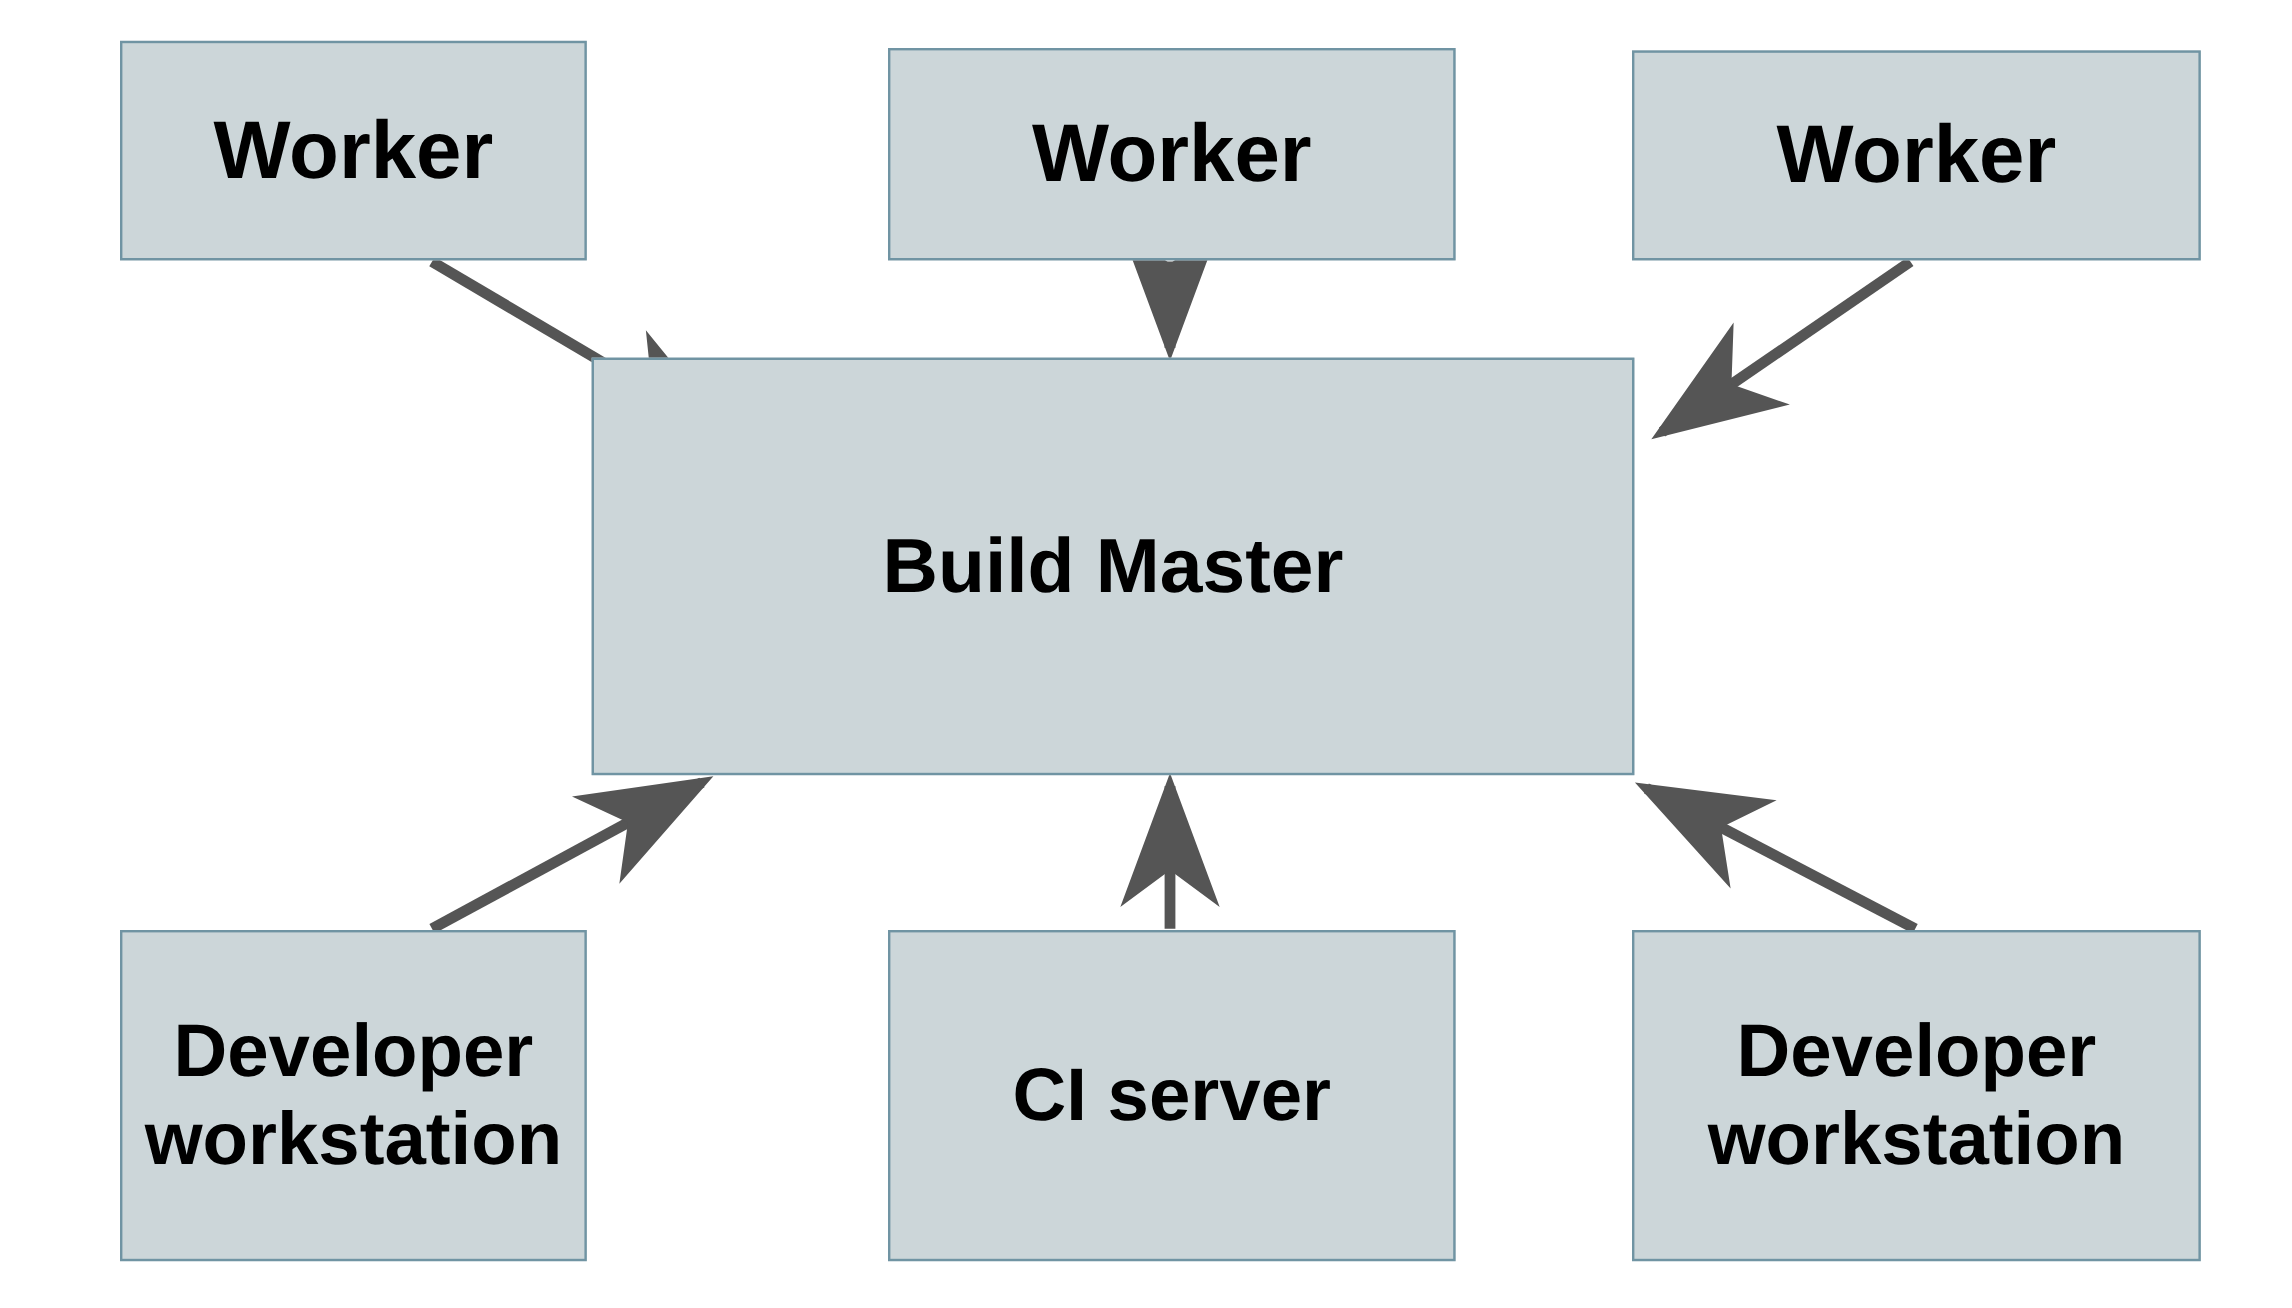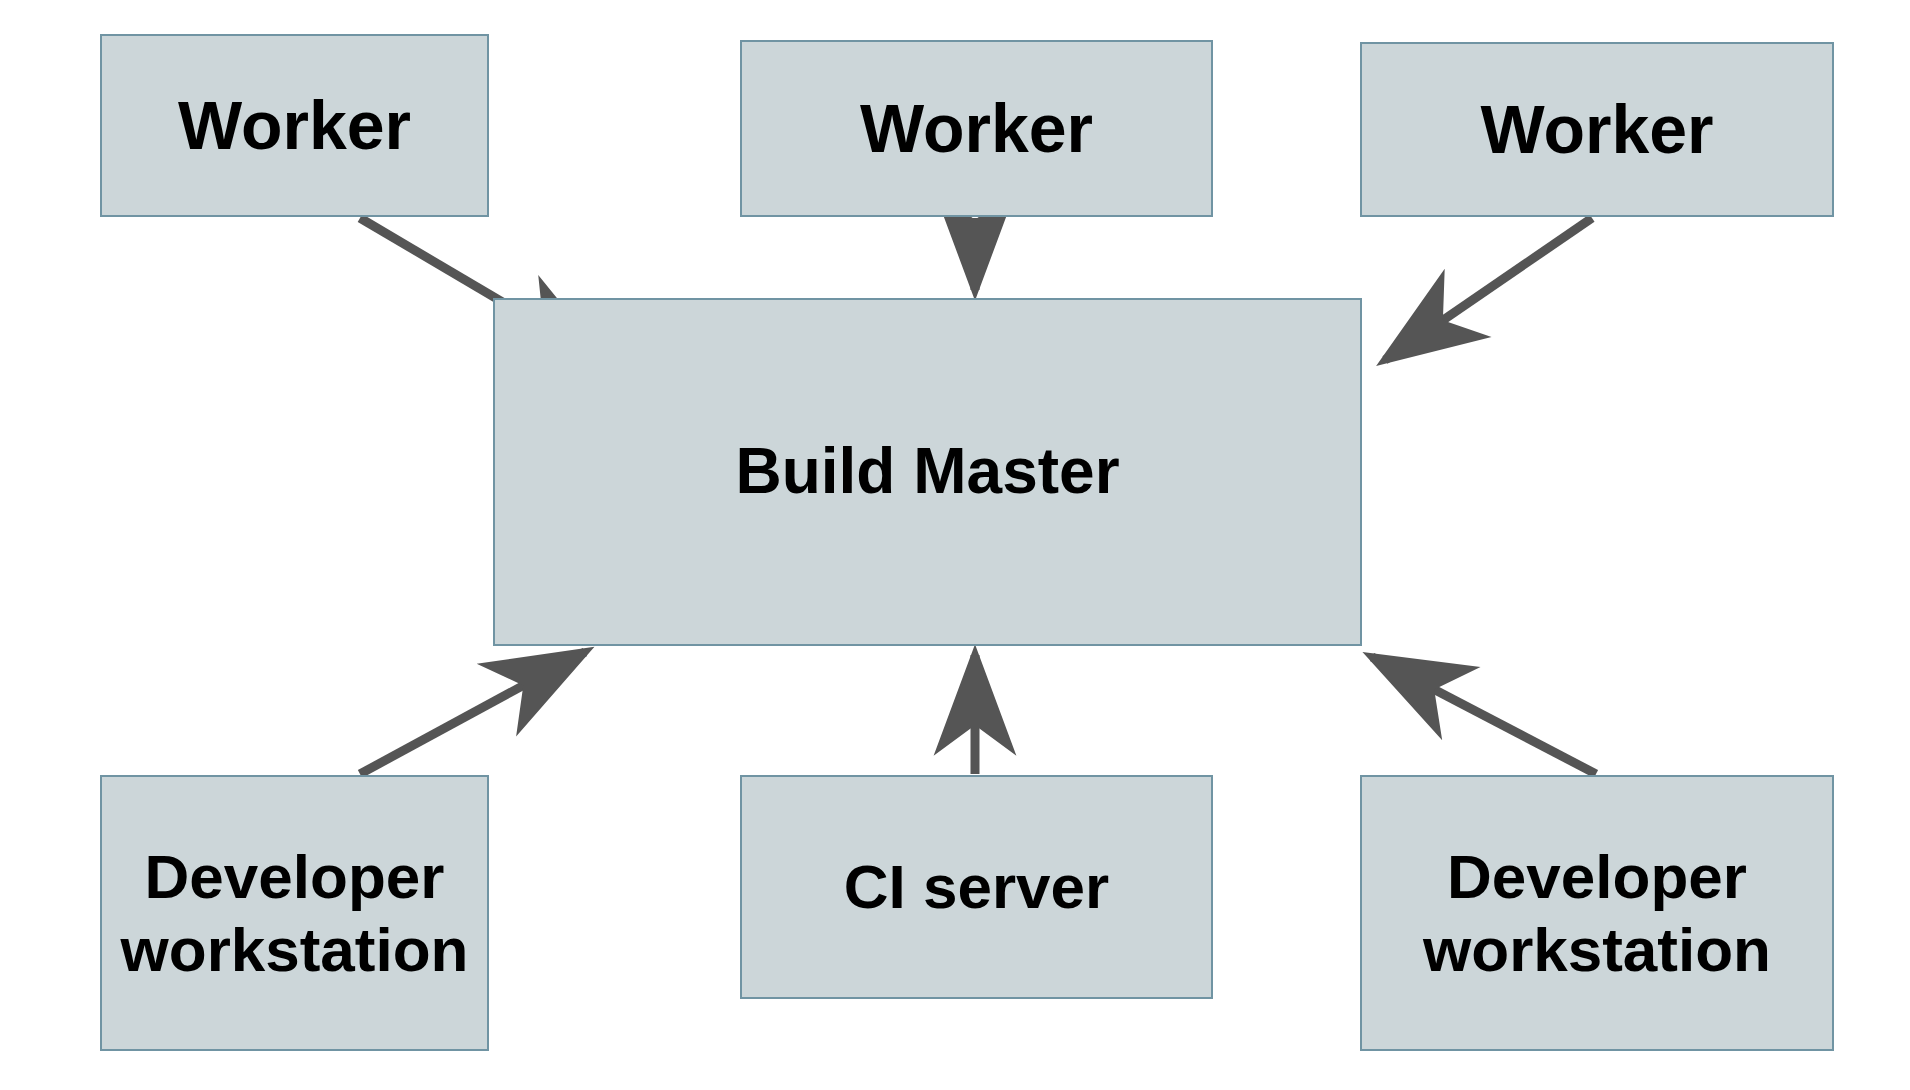--- a/index.html
+++ b/index.html
@@ -46,21 +46,21 @@
     text-align: center;
     white-space: pre-line;
   }
 
   
   #node-worker-left   { left: 100px;  top: 34px;  width: 389px; height: 183px; font-size: 68px; }
   #node-worker-mid    { left: 740px;  top: 40px;  width: 473px; height: 177px; font-size: 68px; }
   #node-worker-right  { left: 1360px; top: 42px;  width: 474px; height: 175px; font-size: 68px; }
   #node-build-master  { left: 493px;  top: 298px; width: 869px; height: 348px; font-size: 64px; justify-content: center; }
   #node-dev-left      { left: 100px;  top: 775px; width: 389px; height: 276px; font-size: 62px; }
-  #node-ci-server     { left: 740px;  top: 775px; width: 473px; height: 224px; font-size: 62px; }
+  #node-ci-server     { left: 740px;  top: 775px; width: 473px; height: 276px; font-size: 62px; }
   #node-dev-right     { left: 1360px; top: 775px; width: 474px; height: 276px; font-size: 62px; }
 </style>
 </head>
 <body>
 
 <div id="canvas">
 
   <svg id="edges" viewBox="0 0 1910 1090" width="1910" height="1090" xmlns="http://www.w3.org/2000/svg">
     <defs>
       <marker id="arrowbarb" markerWidth="14" markerHeight="14" refX="11.4" refY="5" orient="auto" markerUnits="strokeWidth">

